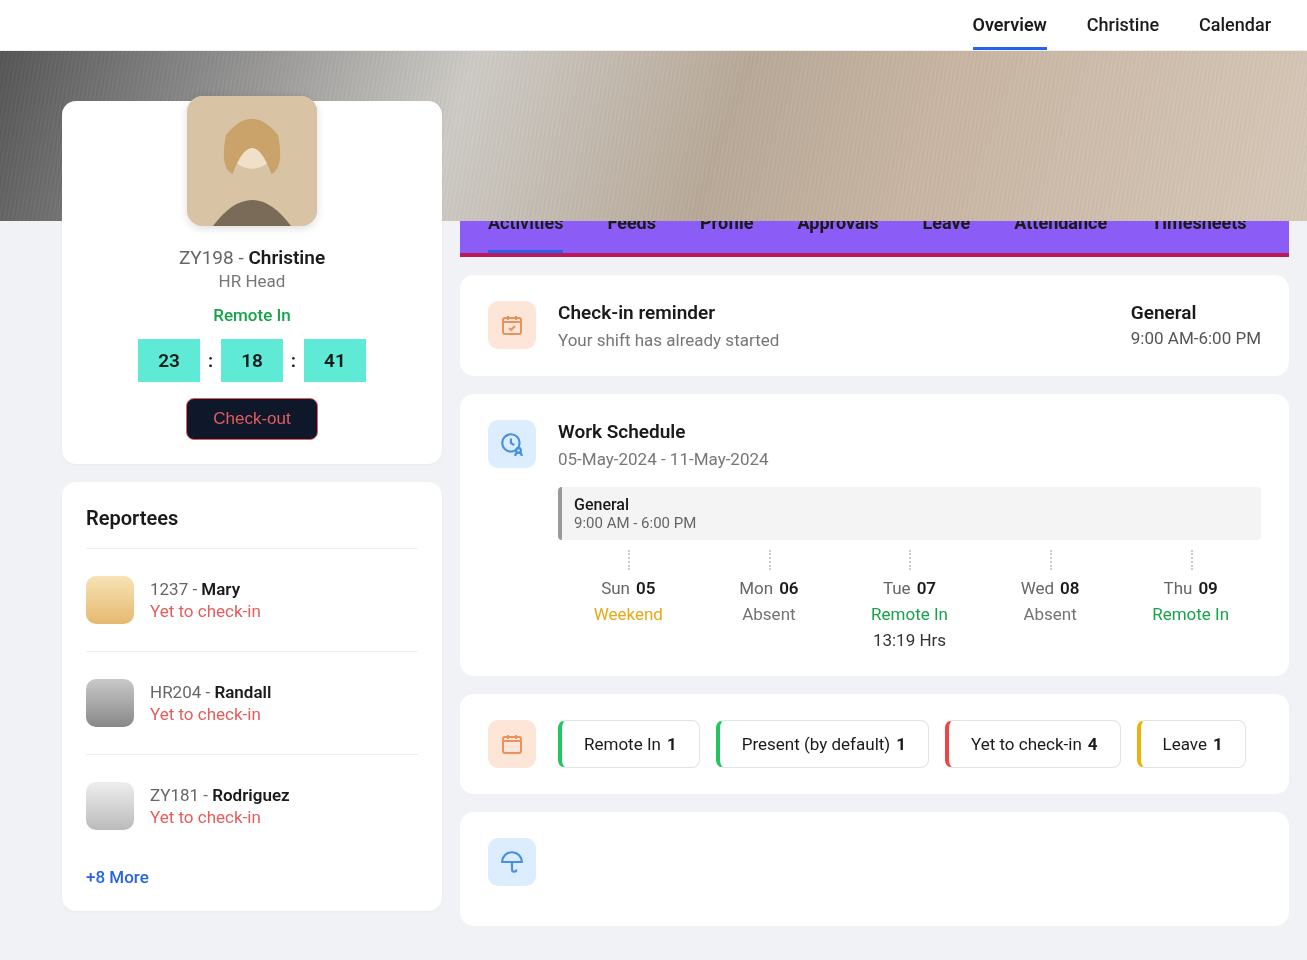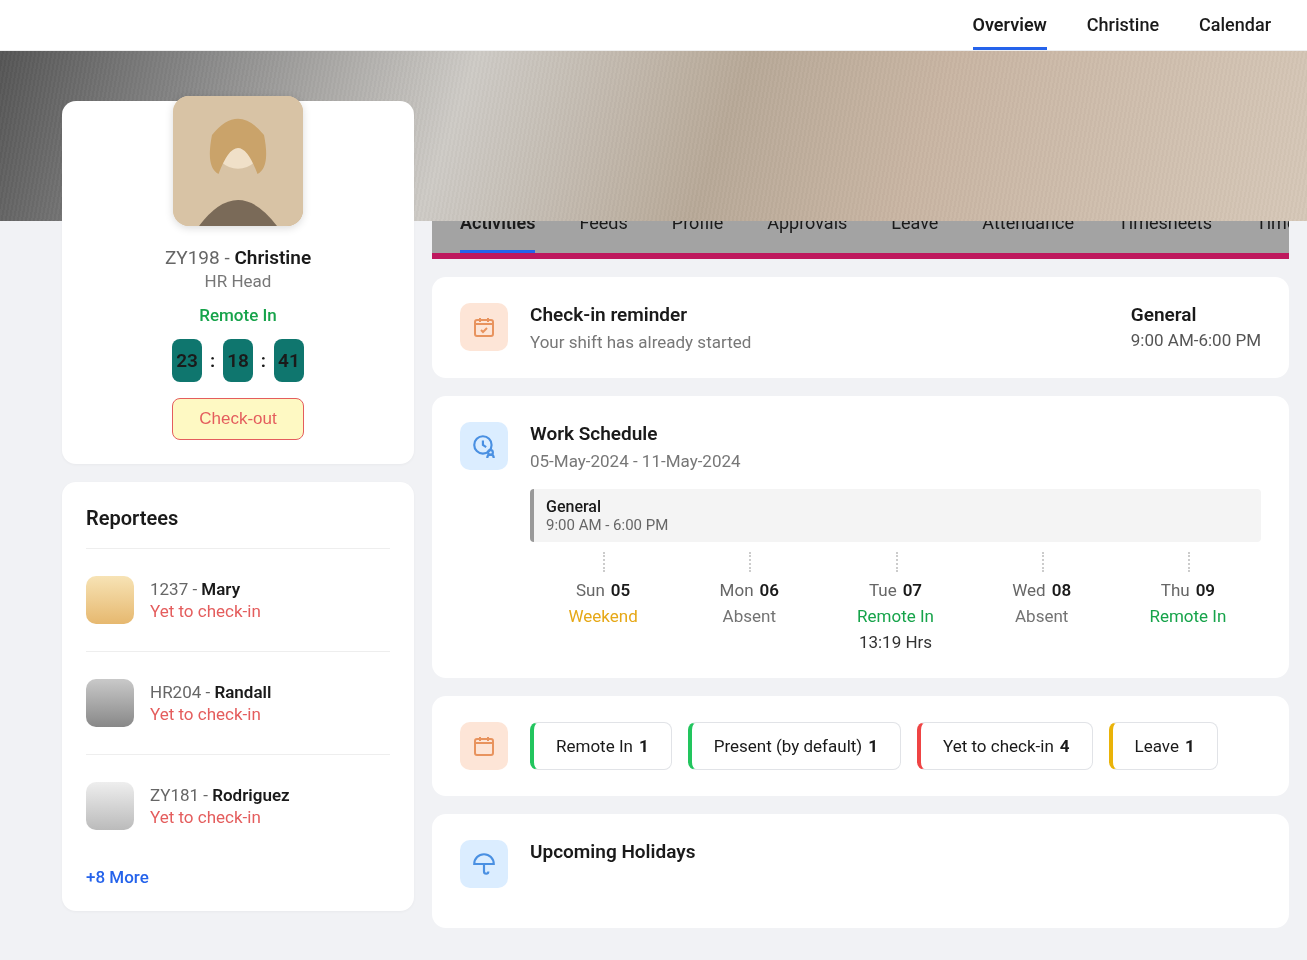--- a/index.html
+++ b/index.html
@@ -8,55 +8,55 @@
   .top-tabs { background: #fff; padding: 0 36px; display: flex; gap: 40px; border-bottom: 1px solid #eee; justify-content: flex-end; }
   .top-tab { padding: 14px 0 12px; font-size: 18px; font-weight: 500; cursor: pointer; border-bottom: 3px solid transparent; }
   .top-tab.active { font-weight: 600; border-bottom-color: #2563eb; }
   
   .banner { height: 170px; width: 100%; position: relative; overflow: hidden; background: linear-gradient(110deg, #555 0%, #888 15%, #cecbc6 35%, #b8a998 55%, #c9b5a3 70%, #d6c8b8 100%); }
   .banner::before { content:""; position:absolute; inset:0; background: repeating-linear-gradient(100deg, rgba(255,255,255,0.05) 0 2px, rgba(0,0,0,0.04) 2px 4px); opacity:0.5; }
   
   .page-wrap { display: flex; gap: 18px; padding: 0 18px 40px 18px; align-items: flex-start; }
   .right-wrap { flex: 1; min-width:0; }
   
-  .left-col { width: 352px; margin-left: 44px; margin-top: -120px; position: relative; z-index:2; }
+  .left-col { width: 380px; margin-left: 44px; margin-top: -120px; position: relative; z-index:2; }
   
   .card { background: #fff; border-radius: 14px; box-shadow: 0 1px 3px rgba(0,0,0,0.04); padding: 24px; margin-bottom: 18px; }
   
   .profile-card { text-align: center; padding-top: 0; }
   .avatar-lg { width: 130px; height: 130px; border-radius: 16px; margin: -5px auto 16px; display: inline-block; box-shadow: 0 2px 8px rgba(0,0,0,0.15); background: linear-gradient(135deg,#e8d5b5,#c9a87f); position:relative; overflow:hidden; }
   .avatar-lg svg { width:100%; height:100%; }
   
   .user-id { font-size: 19px; color: #666; margin-bottom: 2px; }
   .user-name { font-weight: 600; color: #1a1a1a; }
   .user-role { font-size: 17px; color: #777; margin-top: 2px; margin-bottom: 14px; }
   .remote-in { color: #16a34a; font-size: 17px; font-weight: 500; margin-bottom: 14px; }
   
   .timer { display: inline-flex; align-items: center; gap: 8px; margin-bottom: 16px; }
-  .time-seg { background: #0f766e; border-radius: 8px; padding: 10px 4px; font-size: 19px; font-weight: 600; }
+  .time-seg { background: #5eead4; border-radius: 0; padding: 10px 20px; font-size: 19px; font-weight: 600; }
   .time-colon { font-size: 19px; font-weight: 600; }
   
-  .checkout-btn { display: inline-block; border: 1.5px solid #e45d5d; color: #e45d5d; padding: 10px 26px; border-radius: 8px; font-size: 17px; cursor: pointer; background: #fef9c3; }
+  .checkout-btn { display: inline-block; border: 1.5px solid #e45d5d; color: #e45d5d; padding: 10px 26px; border-radius: 8px; font-size: 17px; cursor: pointer; background: #0f172a; }
   
   .rep-title { font-size: 20px; font-weight: 600; margin-bottom: 18px; }
   .rep-item { display:flex; gap:16px; padding: 27px 0; border-top: 1px solid #eee; align-items:center; }
   .rep-item:first-of-type { border-top:0; padding-top:0;}
   .rep-av { width:48px; height:48px; border-radius:10px; background:#ddd; flex:none; overflow:hidden;}
   .rep-av.a1 { background: linear-gradient(#f7e3b5,#e6b86f); }
   .rep-av.a2 { background: linear-gradient(#c9c9c9,#888); }
   .rep-av.a3 { background: linear-gradient(#eee,#bbb); }
   .rep-line1 { font-size:17px; }
   .rep-line1 .rid { color:#666; }
   .rep-line1 .rname { font-weight:600; }
   .rep-status { color:#e45d5d; font-size:17px; margin-top:2px; }
   .more-link { color:#2563eb; font-size:17px; font-weight:500; cursor:pointer; margin-top:10px; display:inline-block; }
   
   .right-col { margin-top: -30px; }
-  .sub-tabs { background:#a3a3a3; border-radius:14px 14px 0 0; padding: 0 28px; display:flex; gap:44px; border-bottom:6px solid #be185d; margin-bottom:18px; overflow:hidden; }
-  .sub-tab { padding: 21px 0 17px; font-size:18px; font-weight:400; cursor:pointer; border-bottom:3px solid transparent; white-space:nowrap; }
+  .sub-tabs { background:#8b5cf6; border-radius:14px 14px 0 0; padding: 0 28px; display:flex; gap:44px; border-bottom:4px solid #be185d; margin-bottom:18px; overflow:hidden; }
+  .sub-tab { padding: 21px 0 17px; font-size:18px; font-weight:700; cursor:pointer; border-bottom:3px solid transparent; white-space:nowrap; }
   .sub-tab.active { font-weight:600; border-bottom-color:#2563eb; }
   
   .panel { background:#fff; border-radius:14px; padding:26px 28px; margin-bottom:18px; display:flex; gap:22px; }
   .panel-icon { width:48px; height:48px; border-radius:10px; flex:none; display:flex; align-items:center; justify-content:center; }
   .ic-orange { background:#fde5d7; color:#e8935e; }
   .ic-blue { background:#dbedff; color:#4a90e2; }
   .panel-body { flex:1; min-width:0; }
   .panel-title { font-size:19px; font-weight:600; margin-bottom:6px; }
   .panel-sub { font-size:17px; color:#777; }
   .panel-right { text-align:left; }
@@ -271,20 +271,17 @@
           </div>
         </div>
       </div>
 
       <div class="panel" style="padding-bottom:40px;">
         <div class="panel-icon ic-blue">
           <svg width="26" height="26" viewBox="0 0 24 24" fill="none" stroke="currentColor" stroke-width="2">
               <path d="M12 3a9 9 0 0 0-9 9h18a9 9 0 0 0-9-9zM12 12v7a2 2 0 0 0 4 0"></path>
             </svg>
         </div>
-        <div class="panel-body">
-          <div class="panel-title">Upcoming Holidays</div>
-        </div>
       </div>
 
     </div>
   </div>
 </div>
 
 </body></html>

